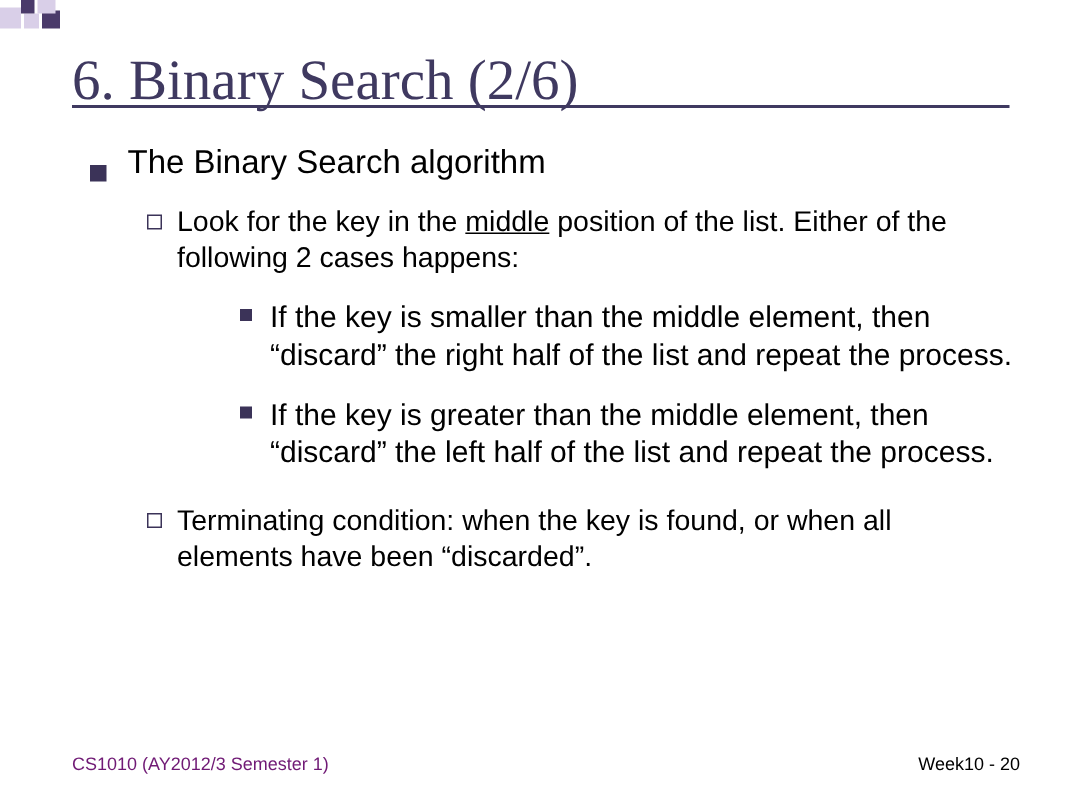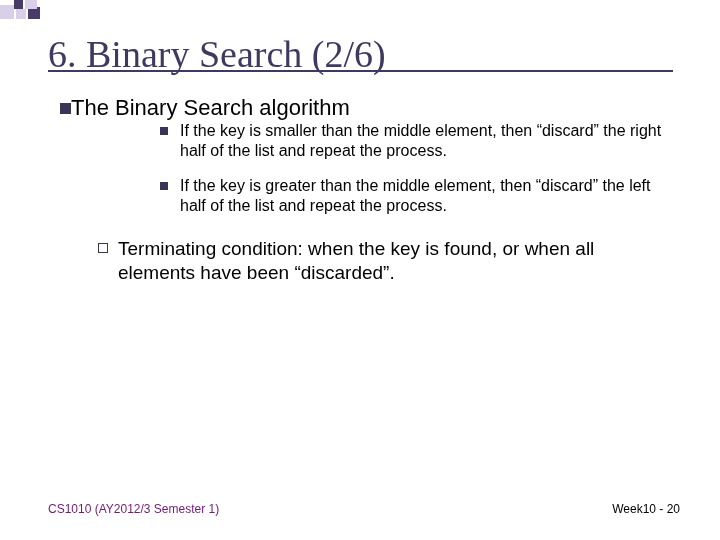--- a/index.html
+++ b/index.html
@@ -40,22 +40,24 @@
   }
   .content {
     position: absolute;
     top: 95px;
     left: 60px;
     width: 615px;
     color: #000;
   }
   .lvl1 {
     display: flex;
-    align-items: flex-start;
+    align-items: flex-end;
+    gap: 14px;
     font-size: 22px;
+    margin-bottom: 16px;
   }
   .lvl1 .bullet-sq {
     width: 11px;
     height: 11px;
     background: #3b3358;
     flex: 0 0 11px;
     margin-top: 8px;
   }
   .lvl2 {
     display: flex;
@@ -70,21 +72,21 @@
     width: 10px;
     height: 10px;
     border: 1.6px solid #3b3358;
     flex: 0 0 10px;
     margin-top: 6px;
   }
   .lvl3 {
     display: flex;
     align-items: flex-start;
     gap: 12px;
-    font-size: 16px;
+    font-size: 20px;
     margin-left: 100px;
     margin-bottom: 14px;
     line-height: 1.28;
   }
   .lvl3 .bullet-sq-sm {
     width: 8px;
     height: 8px;
     background: #3b3358;
     flex: 0 0 8px;
     margin-top: 6px;
@@ -123,20 +125,24 @@
 <div class="title">6. Binary Search (2/6)</div>
 <div class="title-underline"></div>
 
 <div class="content">
 
   <div class="lvl1">
     <div class="bullet-sq"></div>
     <div>The Binary Search algorithm</div>
   </div>
 
+  <div class="lvl2">
+    <div class="bullet-hollow"></div>
+    <div class="lvl2-text"><span>Look</span><span> for the key in the </span><span class="underline">middle</span><span> position of the list. Either of the following 2 cases happens:</span></div>
+  </div>
 
   <div class="lvl3">
     <div class="bullet-sq-sm"></div>
     <div class="lvl3-text">If the key is smaller than the middle element, then “discard” the right half of the list and repeat the process.</div>
   </div>
 
   <div class="lvl3" style="margin-bottom:20px;">
     <div class="bullet-sq-sm"></div>
     <div class="lvl3-text">If the key is greater than the middle element, then “discard” the left half of the list and repeat the process.</div>
   </div>

